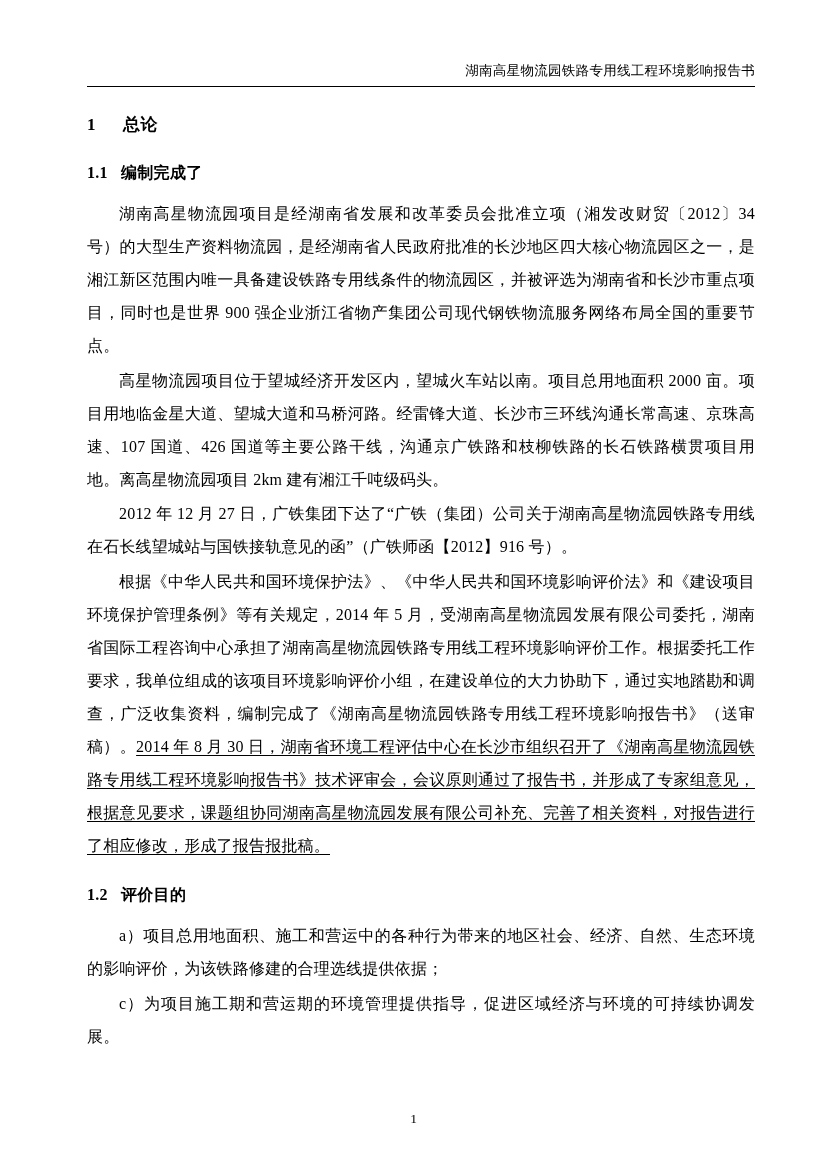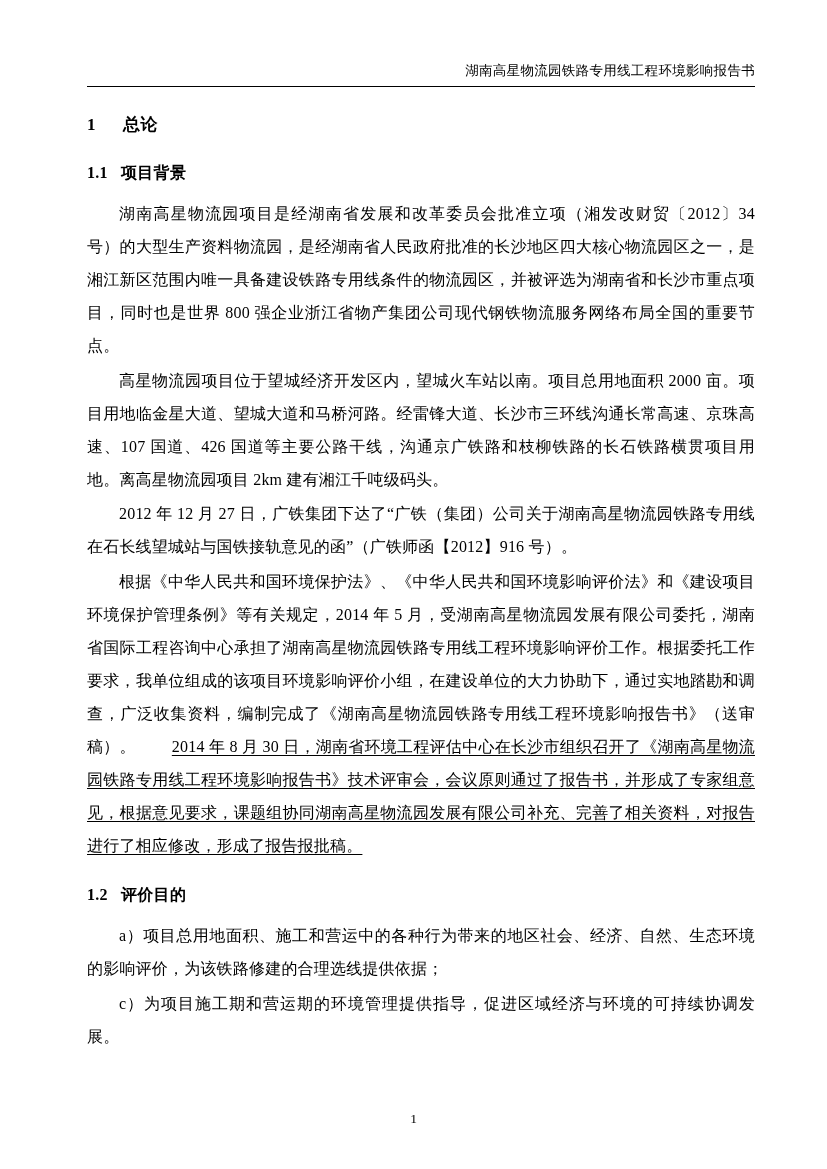--- a/index.html
+++ b/index.html
@@ -64,21 +64,20 @@
     text-justify: inter-ideograph;
     text-indent: 2em;
     letter-spacing: 0.2px;
   }
   p.body.list {
     text-indent: 2em;
   }
   .underline {
     text-decoration: underline;
     text-underline-offset: 3px;
-    margin-left: 36px;
   }
   .footer {
     position: absolute;
     left: 0;
     right: 0;
     bottom: 42px;
     text-align: center;
     font-size: 13.5px;
   }
 </style>
@@ -87,23 +86,23 @@
 
 <div class="page">
 
   <div class="content">
 
     <div class="header">湖南高星物流园铁路专用线工程环境影响报告书</div>
     <div class="header-rule"></div>
 
     <h1 class="section"><span class="num">1</span><span>总论</span></h1>
 
-    <h2 class="subsection"><span class="num">1.1</span><span>项目背景</span></h2>
+    <h2 class="subsection"><span class="num">1.1</span><span>编制完成了</span></h2>
 
-    <p class="body">湖南高星物流园项目是经湖南省发展和改革委员会批准立项（湘发改财贸〔2012〕34 号）的大型生产资料物流园，是经湖南省人民政府批准的长沙地区四大核心物流园区之一，是湘江新区范围内唯一具备建设铁路专用线条件的物流园区，并被评选为湖南省和长沙市重点项目，同时也是世界 800 强企业浙江省物产集团公司现代钢铁物流服务网络布局全国的重要节点。</p>
+    <p class="body">湖南高星物流园项目是经湖南省发展和改革委员会批准立项（湘发改财贸〔2012〕34 号）的大型生产资料物流园，是经湖南省人民政府批准的长沙地区四大核心物流园区之一，是湘江新区范围内唯一具备建设铁路专用线条件的物流园区，并被评选为湖南省和长沙市重点项目，同时也是世界 900 强企业浙江省物产集团公司现代钢铁物流服务网络布局全国的重要节点。</p>
     <p class="body">高星物流园项目位于望城经济开发区内，望城火车站以南。项目总用地面积 2000 亩。项目用地临金星大道、望城大道和马桥河路。经雷锋大道、长沙市三环线沟通长常高速、京珠高速、107 国道、426 国道等主要公路干线，沟通京广铁路和枝柳铁路的长石铁路横贯项目用地。离高星物流园项目 2km 建有湘江千吨级码头。</p>
     <p class="body">2012 年 12 月 27 日，广铁集团下达了“广铁（集团）公司关于湖南高星物流园铁路专用线在石长线望城站与国铁接轨意见的函”（广铁师函【2012】916 号）。</p>
     <p class="body"><span>根据《中华人民共和国环境保护法》、《中华人民共和国环境影响评价法》和《建设项目环境保护管理条例》等有关规定，2014 年 5 月，受湖南高星物流园发展有限公司委托，湖南省国际工程咨询中心承担了湖南高星物流园铁路专用线工程环境影响评价工作。根据委托工作要求，我单位组成的该项目环境影响评价小组，在建设单位的大力协助下，通过实地踏勘和调查，广泛收集资料，编制完成了《湖南高星物流园铁路专用线工程环境影响报告书》（送审稿）。</span><span class="underline">2014 年 8 月 30 日，湖南省环境工程评估中心在长沙市组织召开了《湖南高星物流园铁路专用线工程环境影响报告书》技术评审会，会议原则通过了报告书，并形成了专家组意见，根据意见要求，课题组协同湖南高星物流园发展有限公司补充、完善了相关资料，对报告进行了相应修改，形成了报告报批稿。</span></p>
 
     <h2 class="subsection"><span class="num">1.2</span><span>评价目的</span></h2>
 
     <p class="body list">a）项目总用地面积、施工和营运中的各种行为带来的地区社会、经济、自然、生态环境的影响评价，为该铁路修建的合理选线提供依据；</p>
     <p class="body list">c）为项目施工期和营运期的环境管理提供指导，促进区域经济与环境的可持续协调发展。</p>
 
   </div>

